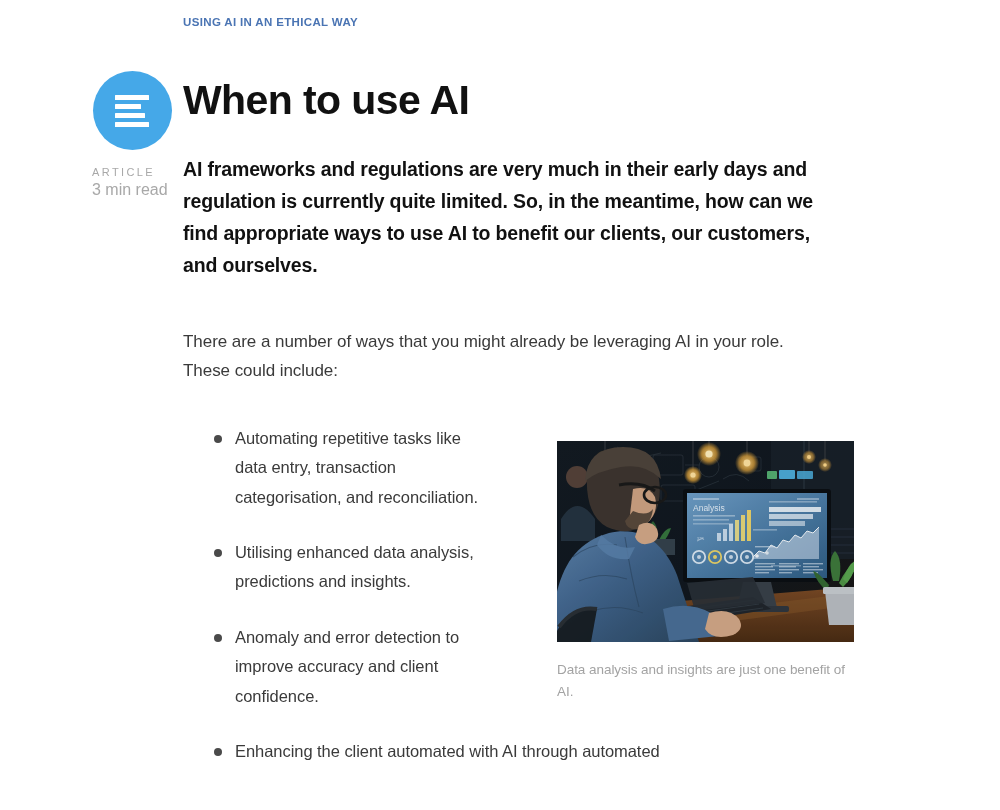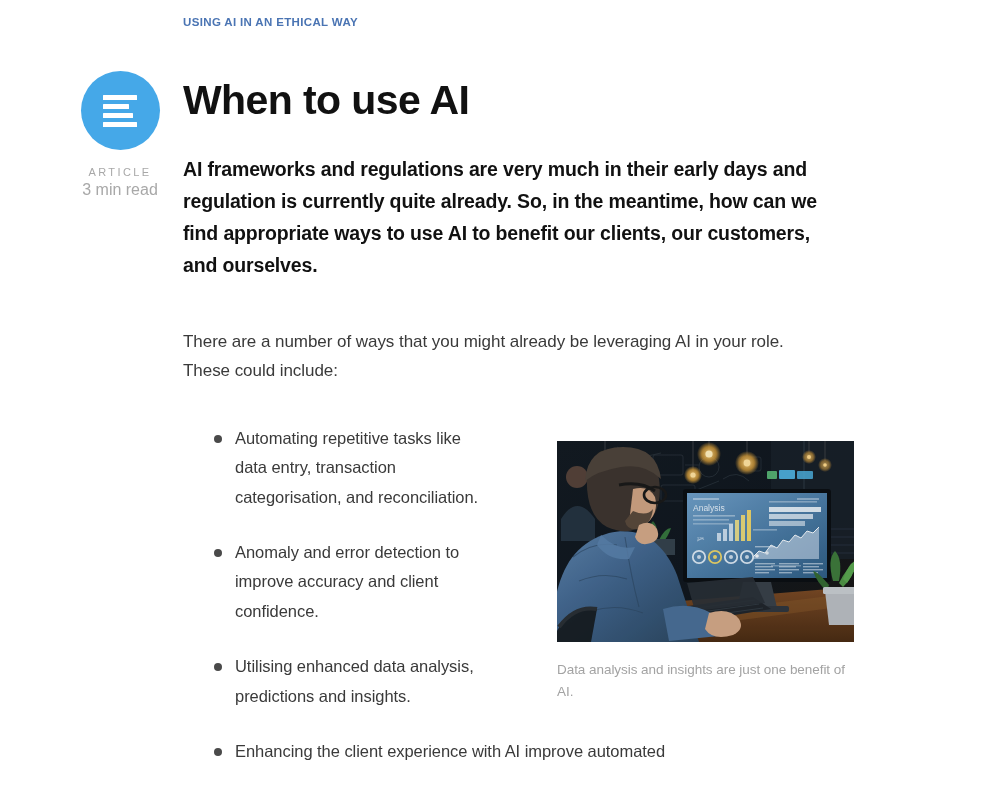--- a/index.html
+++ b/index.html
@@ -33,24 +33,23 @@
     font-weight: 700;
     letter-spacing: 0.35px;
     color: #4a74b3;
     text-transform: uppercase;
     white-space: nowrap;
   }
 
   
   .meta-rail {
     position: absolute;
-    left: 80px;
+    left: 92px;
     top: 71px;
     width: 80px;
-    text-align: center;
   }
   .badge-circle {
     width: 79px;
     height: 79px;
     border-radius: 50%;
     background: #45a8e8;
     position: relative;
     margin: 0 auto;
   }
   .article-icon {
@@ -203,31 +202,31 @@
           <i></i>
       </span>
     </div>
     <div class="meta-kind">ARTICLE</div>
     <div class="meta-read">3 min read</div>
   </div>
 
   <div class="content">
     <h1 class="headline">When to use AI</h1>
 
-    <p class="lede">AI frameworks and regulations are very much in their early days and regulation is currently quite already. So, in the meantime, how can we find appropriate ways to use AI to benefit our clients, our customers, and ourselves.</p>
+    <p class="lede">AI frameworks and regulations are very much in their early days and regulation is currently quite limited. So, in the meantime, how can we find appropriate ways to use AI to benefit our clients, our customers, and ourselves.</p>
 
     <p class="body-par">There are a number of ways that you might already be leveraging AI in your role. These could include:</p>
   </div>
 
   <div class="lower">
     <ul class="bullets">
       <li>Automating repetitive tasks like data entry, transaction categorisation, and reconciliation.</li>
+      <li>Utilising enhanced data analysis, predictions and insights.</li>
       <li>Anomaly and error detection to improve accuracy and client confidence.</li>
-      <li>Utilising enhanced data analysis, predictions and insights.</li>
-      <li class="wide">Enhancing the client experience with AI improve automated</li>
+      <li class="wide">Enhancing the client automated with AI through automated</li>
     </ul>
   </div>
 
   <figure class="figure">
     <div class="photo">
       <svg width="297" height="201" viewBox="0 0 297 201" aria-hidden="true">
         <defs>
           <linearGradient id="bgDark" x1="0" y1="0" x2="1" y2="1">
             <stop offset="0%" stop-color="#141b22"></stop>
             <stop offset="55%" stop-color="#101820"></stop>

